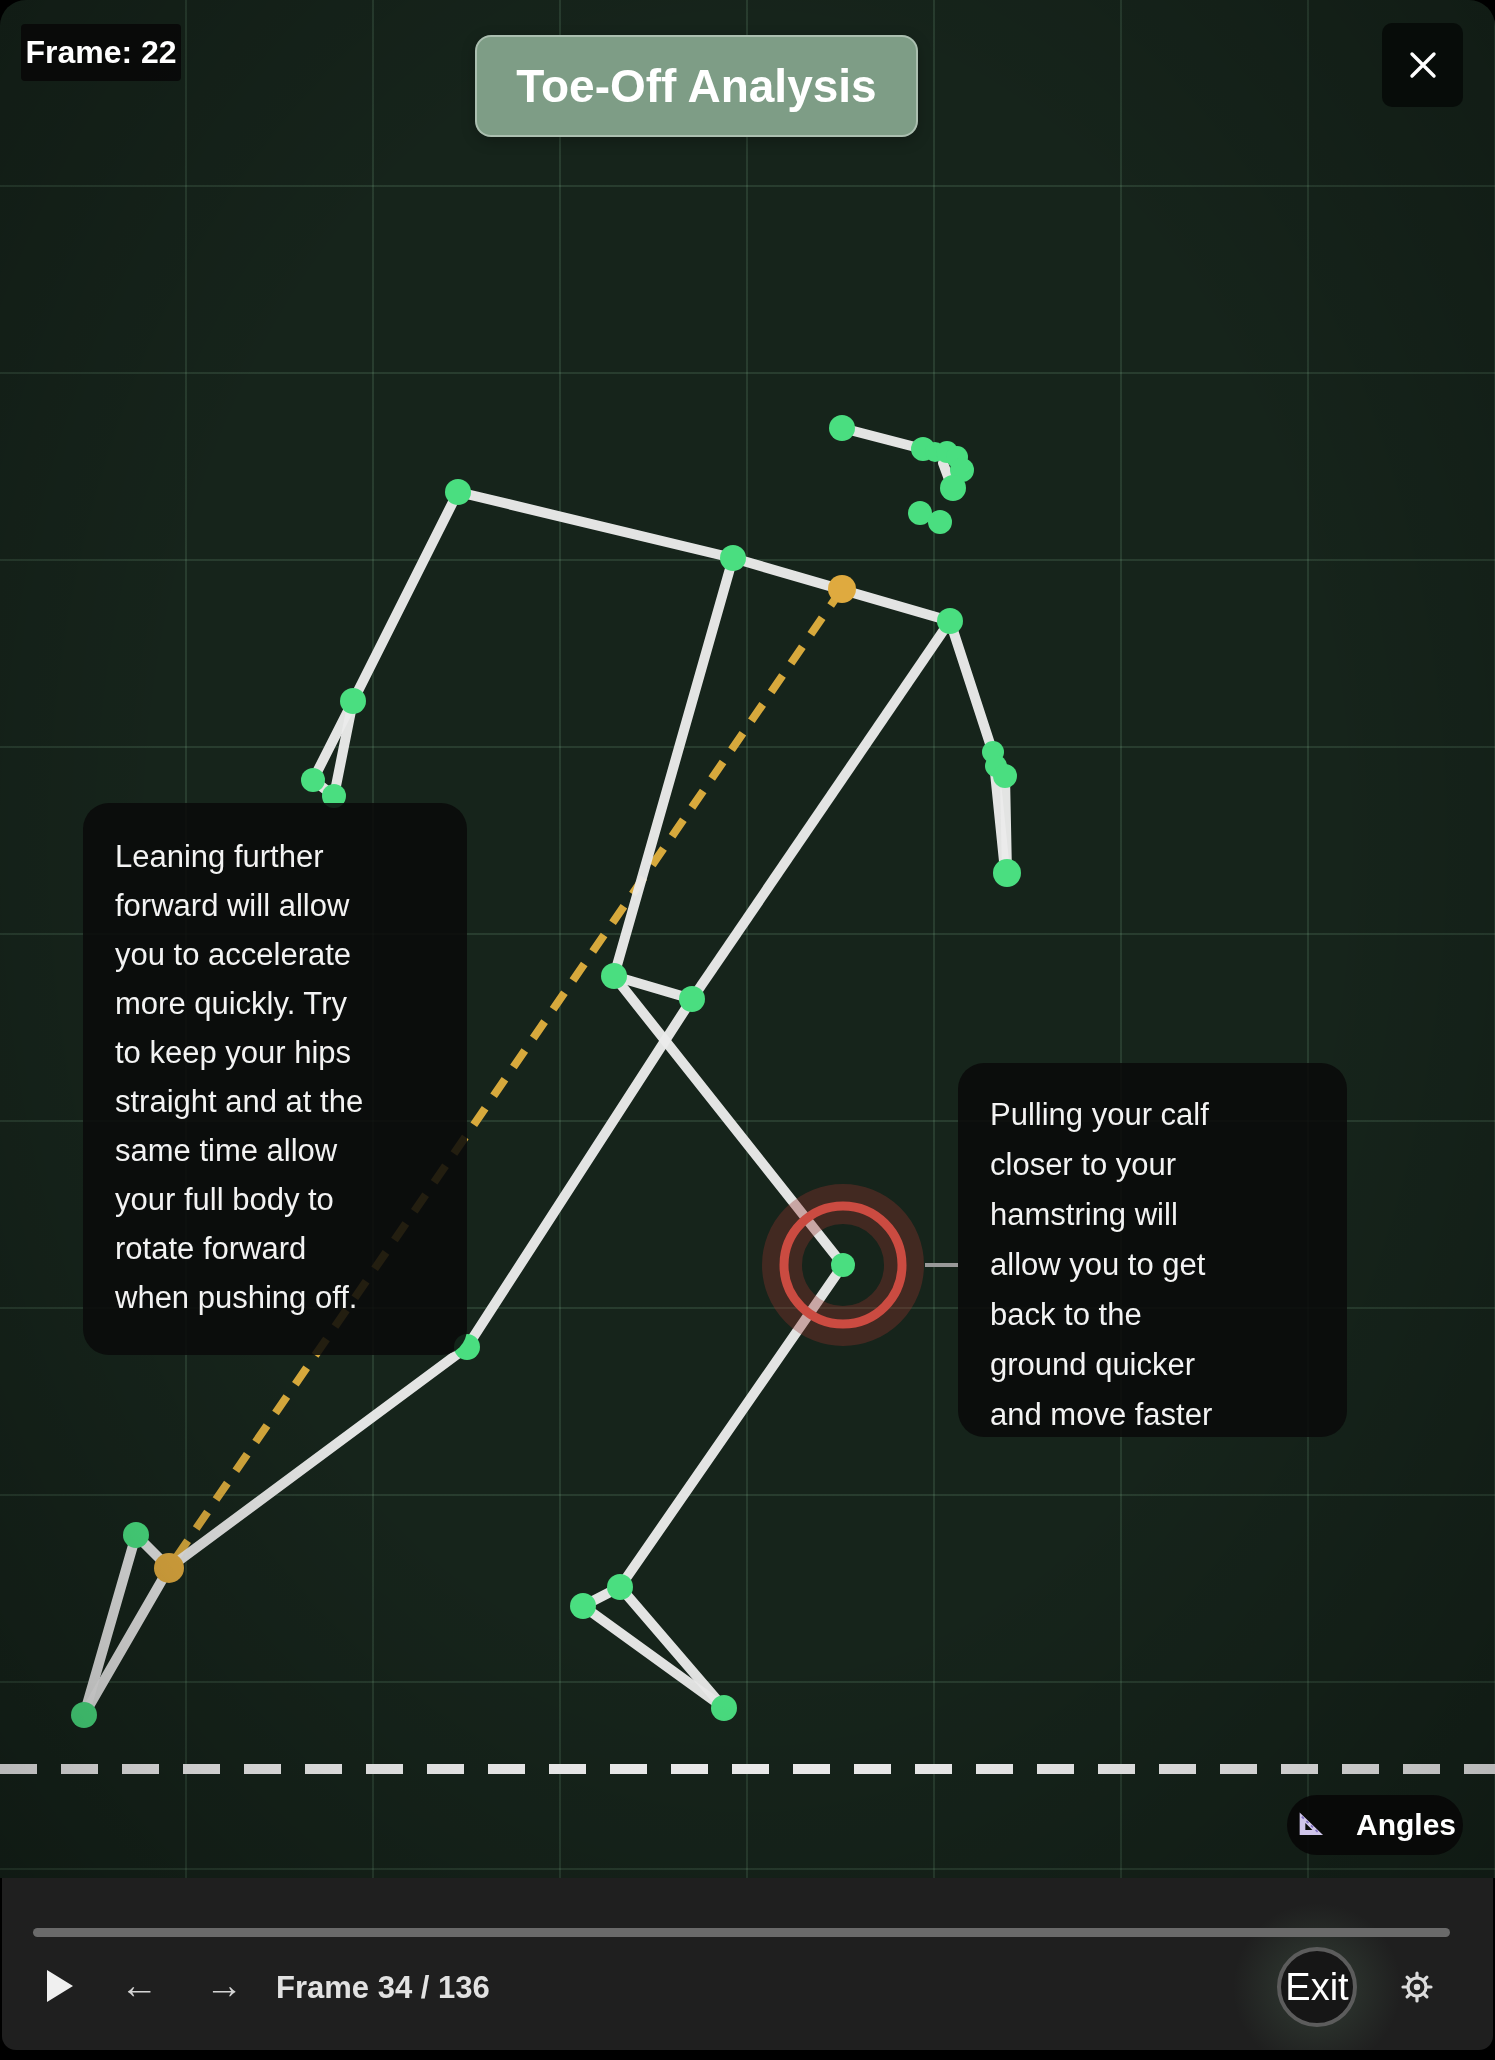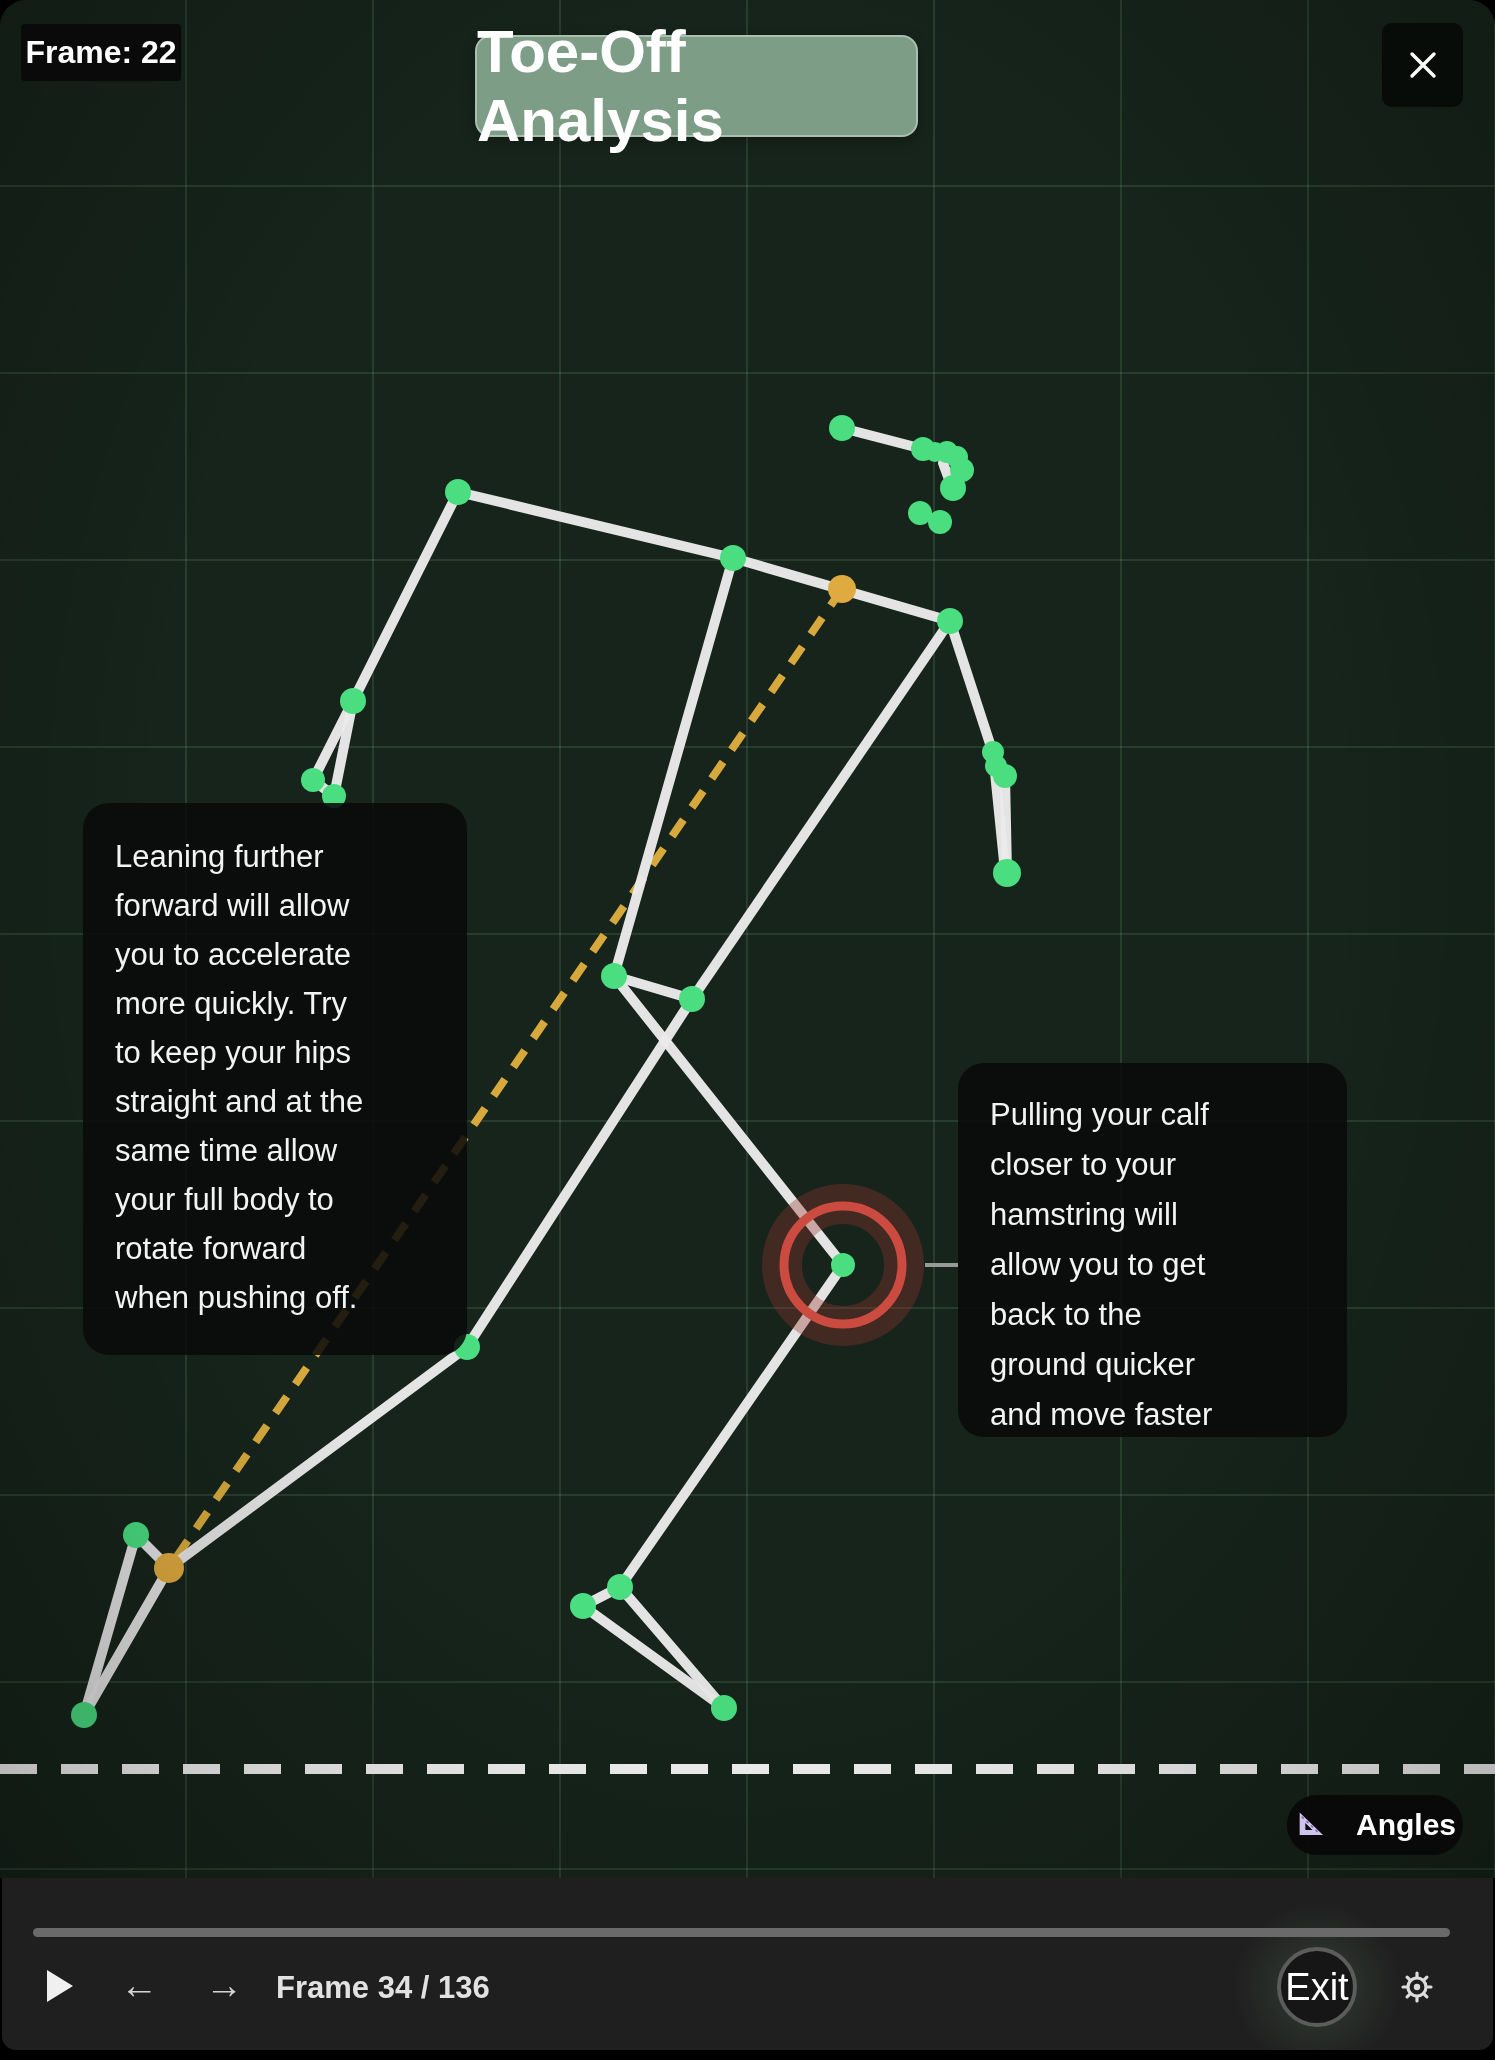--- a/index.html
+++ b/index.html
@@ -14,21 +14,21 @@
       repeating-linear-gradient(to bottom, transparent 0 185px, rgba(134,189,149,0.16) 185px 187px);}
   .vignette{position:absolute;inset:0;
     background:radial-gradient(ellipse at 50% 45%, rgba(0,0,0,0) 55%, rgba(0,0,0,0.28) 100%);}
   svg.pose{position:absolute;left:0;top:0;}
   
   .frame-badge{position:absolute;left:21px;top:24px;width:160px;height:57px;background:rgba(8,8,8,0.88);
     color:#fff;font-weight:bold;font-size:32px;display:flex;align-items:center;justify-content:center;
     border-radius:4px;}
   .title-pill{position:absolute;left:475px;top:35px;width:443px;height:102px;background:#7e9d86;
     border:2px solid rgba(255,255,255,0.35);border-radius:16px;display:flex;align-items:center;
-    justify-content:center;color:#fff;font-weight:bold;font-size:60px;
+    justify-content:center;color:#fff;font-weight:bold;font-size:46px;
     box-shadow:0 4px 14px rgba(0,0,0,0.25);}
   .close-btn{position:absolute;left:1382px;top:23px;width:81px;height:84px;background:rgba(5,8,6,0.82);
     border-radius:10px;display:flex;align-items:center;justify-content:center;cursor:pointer;}
   
   .callout{position:absolute;background:rgba(10,10,10,0.88);border-radius:26px;color:#f3f3f3;
     font-size:31px;line-height:49px;white-space:pre-line;}
   .callout.left{left:83px;top:803px;width:384px;height:552px;padding:29px 24px 29px 32px;}
   .callout.right{left:958px;top:1063px;width:389px;height:374px;padding:27px 24px 27px 32px;line-height:50px;}
   
   .angles-btn{position:absolute;left:1287px;top:1795px;width:176px;height:60px;background:rgba(8,8,8,0.92);

